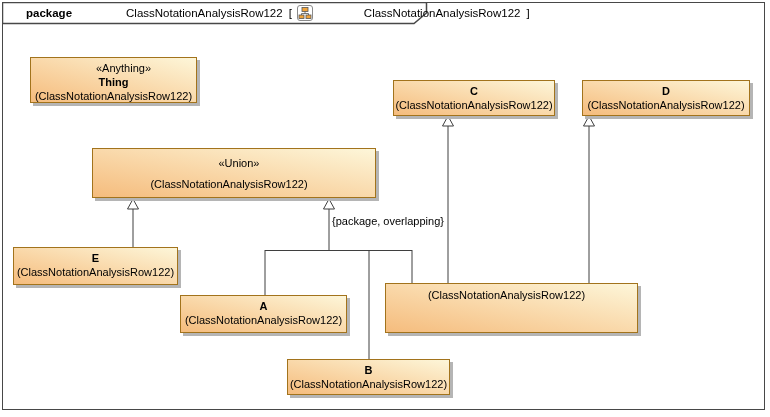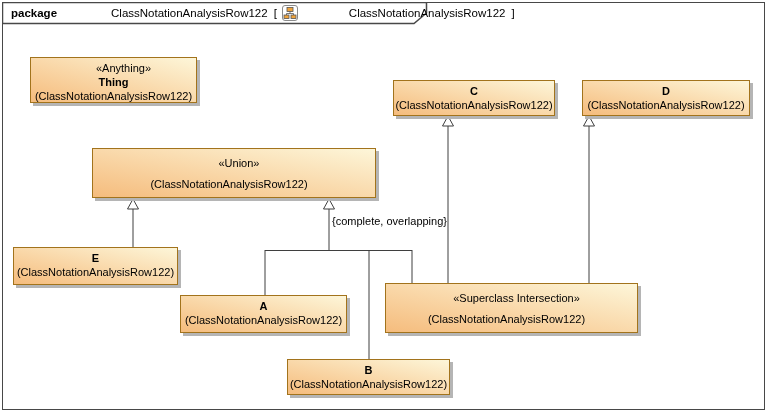--- a/index.html
+++ b/index.html
@@ -9,21 +9,21 @@
   }
   
   #frame{
     position:absolute;left:2px;top:2px;width:763px;height:408px;
     border:1.5px solid #484848;background:#ffffff;box-sizing:border-box;
   }
   
   #tab-shape{position:absolute;left:2px;top:2px;}
   #tab-content{
     position:absolute;left:2px;top:3px;height:19px;width:420px;
-    display:flex;align-items:center;padding-left:9px;box-sizing:border-box;
+    display:flex;align-items:center;padding-left:24px;box-sizing:border-box;
     font-size:11.5px;white-space:nowrap;
   }
   #tab-content .kw{font-weight:bold;margin-right:7px;}
   #tab-content .nm{margin-right:3px;margin-left:47px;}
   #tab-content .br{margin:0 3px;}
   #tab-content .dg-icon{margin:0 4px 0 2px;display:inline-block;line-height:0;}
   
   .cbox{
     position:absolute;box-sizing:border-box;
     border:1px solid #a2731c;
@@ -137,19 +137,18 @@
     <div class="cname">A</div>
     <div class="qual">(ClassNotationAnalysisRow122)</div>
   </div>
 
   <div id="box-b" class="cbox small">
     <div class="cname">B</div>
     <div class="qual">(ClassNotationAnalysisRow122)</div>
   </div>
 
   <div id="box-si" class="cbox tall">
-    <div class="stereo">«Superclass Intersection»</div>
     <div class="qual">(ClassNotationAnalysisRow122)</div>
   </div>
 
-  <div id="genset-label">{complete, overlapping}</div>
+  <div id="genset-label">{package, overlapping}</div>
 
 </div>
 
 </body></html>

